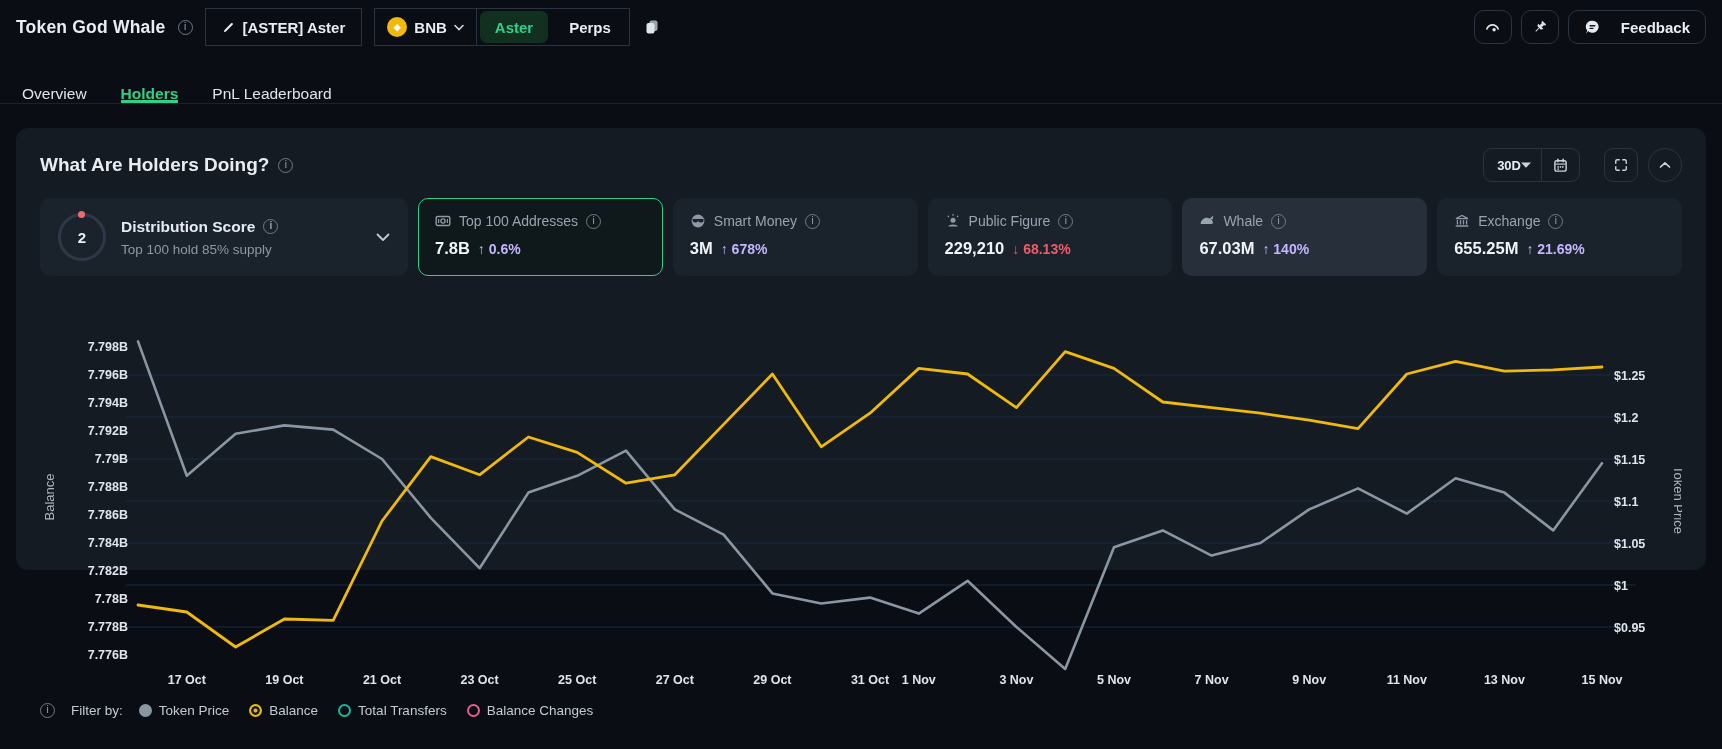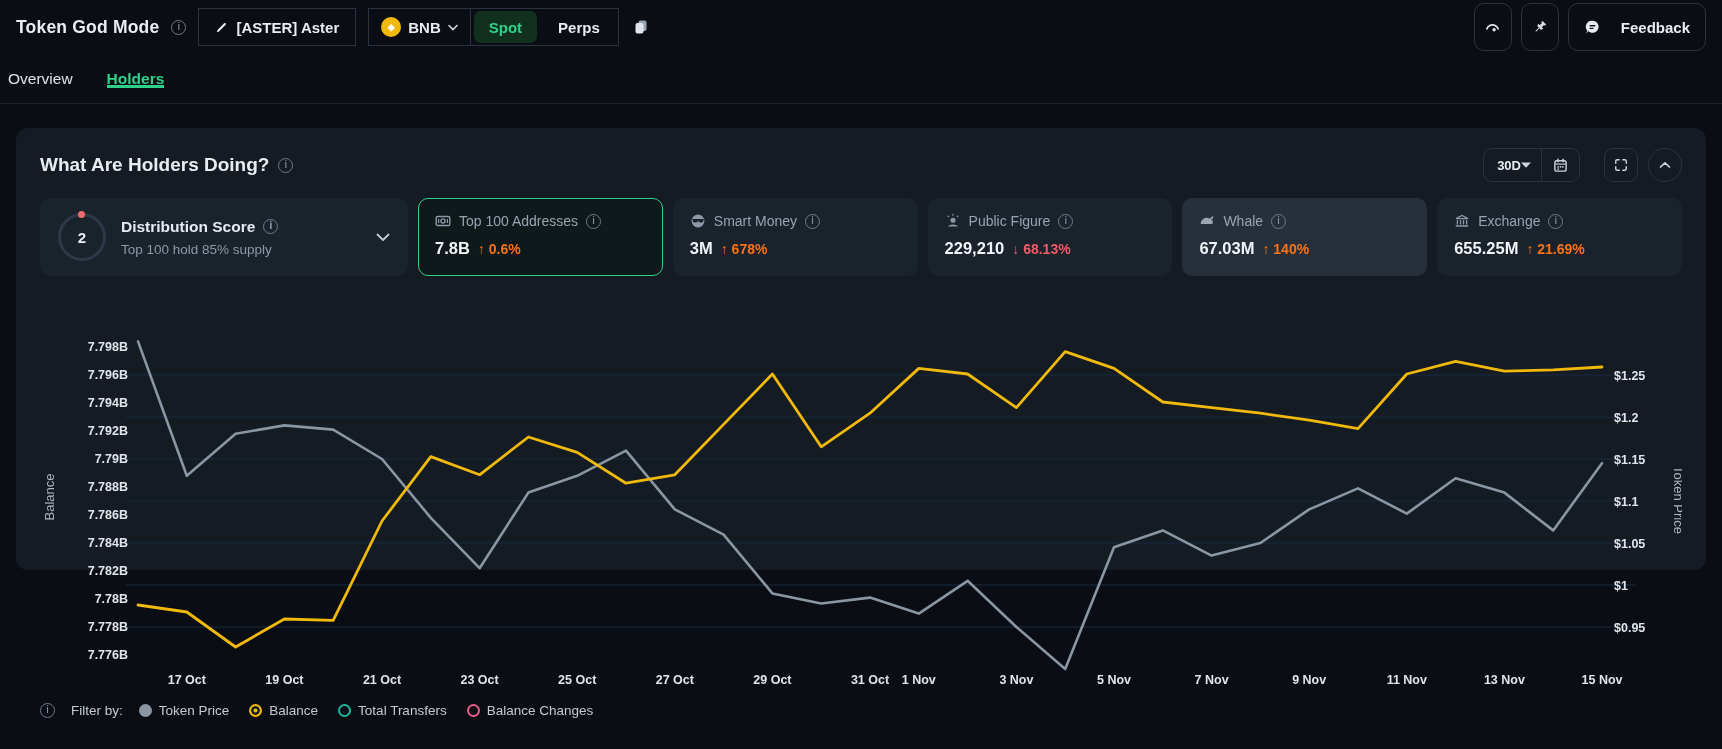--- a/index.html
+++ b/index.html
@@ -18,24 +18,24 @@
   .pill { display:flex; align-items:center; gap:8px; background:transparent; border:1px solid #2a3340; border-radius:0; height:38px; color:#e9edf2; cursor:pointer; }
   .token-pill { padding:0 16px; font-size:15px; font-weight:600; }
   .group-pill { padding:0; gap:0; }
   .chain-btn { display:flex; align-items:center; gap:7px; background:none; border:none; color:#e9edf2; font-size:15px; font-weight:600; padding:0 12px 0 12px; cursor:pointer; }
   .coin { width:20px; height:20px; border-radius:50%; background:#f0b90b; color:#fff; display:grid; place-items:center; font-size:9px; }
   .v-div { width:1px; height:100%; background:#2a3340; }
   .seg { border:none; background:transparent; color:#e9edf2; font-size:15px; font-weight:600; padding:0 15px; height:32px; margin:0 3px; border-radius:7px; cursor:pointer; }
   .seg.active { background:#12301f; color:#2fd18a; font-weight:700; }
   .icon-plain { background:none; border:none; cursor:pointer; display:flex; align-items:center; padding:2px; }
   .tb-right { display:flex; align-items:center; gap:9px; }
-  .icon-btn { height:48px; min-width:38px; border:1px solid #2a3340; border-radius:10px; background:transparent; display:flex; align-items:center; justify-content:center; gap:20px; color:#e9edf2; cursor:pointer; }
+  .icon-btn { height:34px; min-width:38px; border:1px solid #2a3340; border-radius:10px; background:transparent; display:flex; align-items:center; justify-content:center; gap:20px; color:#e9edf2; cursor:pointer; }
   .icon-btn.feedback { padding:0 15px; font-size:15px; font-weight:600; }
   
-  .tabs { height:50px; display:flex; align-items:center; gap:34px; padding:0 8px; border-bottom:1px solid #1a222d; }
+  .tabs { height:50px; display:flex; align-items:flex-end; gap:34px; padding:0 22px; border-bottom:1px solid #1a222d; }
   .tab { display:flex; align-items:center; font-size:15.5px; color:#dfe4ea; cursor:pointer; }
   .tab.active { color:#2fd18a; font-weight:700; box-shadow:inset 0 -3px 0 #2fd18a; }
   
   .panel { margin:24px 16px 0 16px; background:#141b23; border-radius:12px; padding:20px 0 12px 0; height:442px; }
   .panel-head { display:flex; align-items:center; justify-content:space-between; padding:0 24px; }
   .ph-left { display:flex; align-items:center; gap:9px; }
   .panel-title { font-size:19px; font-weight:700; }
   .ph-right { display:flex; align-items:center; gap:10px; }
   .range-pill { display:flex; align-items:center; border:1px solid #2a3340; border-radius:9px; height:34px; margin-right:14px; }
   .range-btn { display:flex; align-items:center; padding:0 10px 0 13px; background:none; border:none; color:#e9edf2; font-size:13px; font-weight:600; cursor:pointer; height:100%; }
@@ -51,60 +51,60 @@
   .dist-sub { margin-top:6px; font-size:13.5px; color:#8d98a5; }
   .dist-chev { margin-left:auto; }
   .stat-card { flex:1 1 0; background:#1a222c; border:1px solid transparent; border-radius:10px; padding:14px 16px; cursor:pointer; }
   .stat-card.selected { background:#0f191c; border-color:#2fd18a; }
   .stat-card.light { background:#262f3a; }
   .sc-label { display:flex; align-items:center; gap:8px; color:#99a3b0; font-size:14px; }
   .sc-label .lbl { white-space:nowrap; }
   .sc-value { margin-top:10px; display:flex; align-items:baseline; gap:8px; }
   .val { font-size:16.5px; font-weight:700; color:#f2f5f8; }
   .chg { font-size:14px; font-weight:600; }
-  .chg.up { color:#f97316; }
+  .chg.up { color:#c4b5fd; }
   .chg.down { color:#ef5b67; }
   
   .chart-wrap { padding:0 24px; margin-top:16px; }
   svg text { font-family:"Liberation Sans", sans-serif; }
   
   .filter-row { display:flex; align-items:center; gap:16px; padding:4px 24px 0 24px; font-size:13.5px; color:#c3cad2; }
   .filter-label { color:#c3cad2; }
   #filter-items { display:flex; align-items:center; gap:20px; }
   .f-item { display:flex; align-items:center; gap:7px; cursor:pointer; }
   .mk { width:13px; height:13px; border-radius:50%; display:inline-block; border:2px solid transparent; }
   .mk-selected { box-shadow:inset 0 0 0 2.5px #141b23; }
 </style>
 </head>
 <body>
 
 <div class="topbar">
   <div class="tb-left">
-    <span class="tb-title">Token God Mode</span>
+    <span class="tb-title">Token God Whale</span>
     <span class="info">i</span>
     <button class="pill token-pill">
       <span style="display:flex">
         <svg viewBox="0 0 14 14" width="13" height="13">
             <path d="M2 12.2 L2.7 9.6 L9.8 2.5 a1.15 1.15 0 0 1 1.63 1.63 L4.3 11.3 Z" fill="#e8edf2"></path>
           </svg>
       </span>
       <span>[ASTER] Aster</span>
     </button>
     <div class="pill group-pill">
       <button class="chain-btn">
         <span class="coin">◆</span>
         <span>BNB</span>
         <span style="display:flex">
           <svg viewBox="0 0 10 7" width="10" height="7">
               <polyline points="1,1.5 5,5.5 9,1.5" fill="none" stroke="#cfd6de" stroke-width="1.6" stroke-linecap="round"></polyline>
             </svg>
         </span>
       </button>
       <span class="v-div"></span>
-      <button class="seg active">Spot</button>
+      <button class="seg active">Aster</button>
       <button class="seg">Perps</button>
     </div>
     <button class="icon-plain">
       <span style="display:flex">
         <svg viewBox="0 0 16 16" width="16" height="16">
             <rect x="5.5" y="1.5" width="8" height="10.5" rx="2" fill="#9aa4b0"></rect>
             <rect x="2.5" y="4" width="8" height="10.5" rx="2" fill="#dfe5ea"></rect>
           </svg>
       </span>
     </button>
@@ -139,20 +139,21 @@
           </svg>
       </span>
       <span>Feedback</span>
     </button>
   </div>
 </div>
 
 <div class="tabs">
   <div class="tab">Overview</div>
   <div class="tab active">Holders</div>
+  <div class="tab">PnL Leaderboard</div>
 </div>
 
 <div class="panel">
   <div class="panel-head">
     <div class="ph-left">
       <span class="panel-title">What Are Holders Doing?</span>
       <span class="info">i</span>
     </div>
     <div class="ph-right">
       <div class="range-pill">

